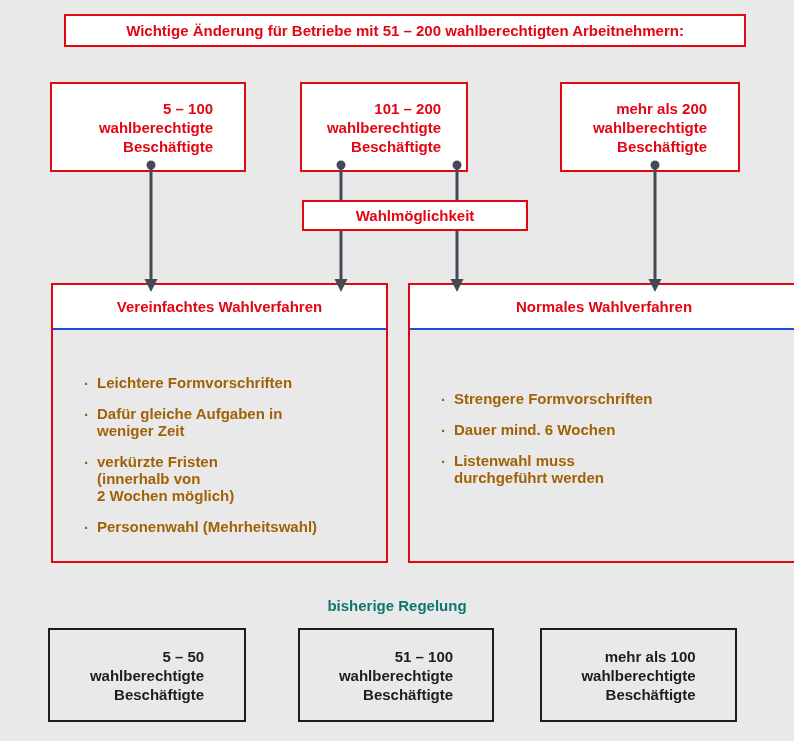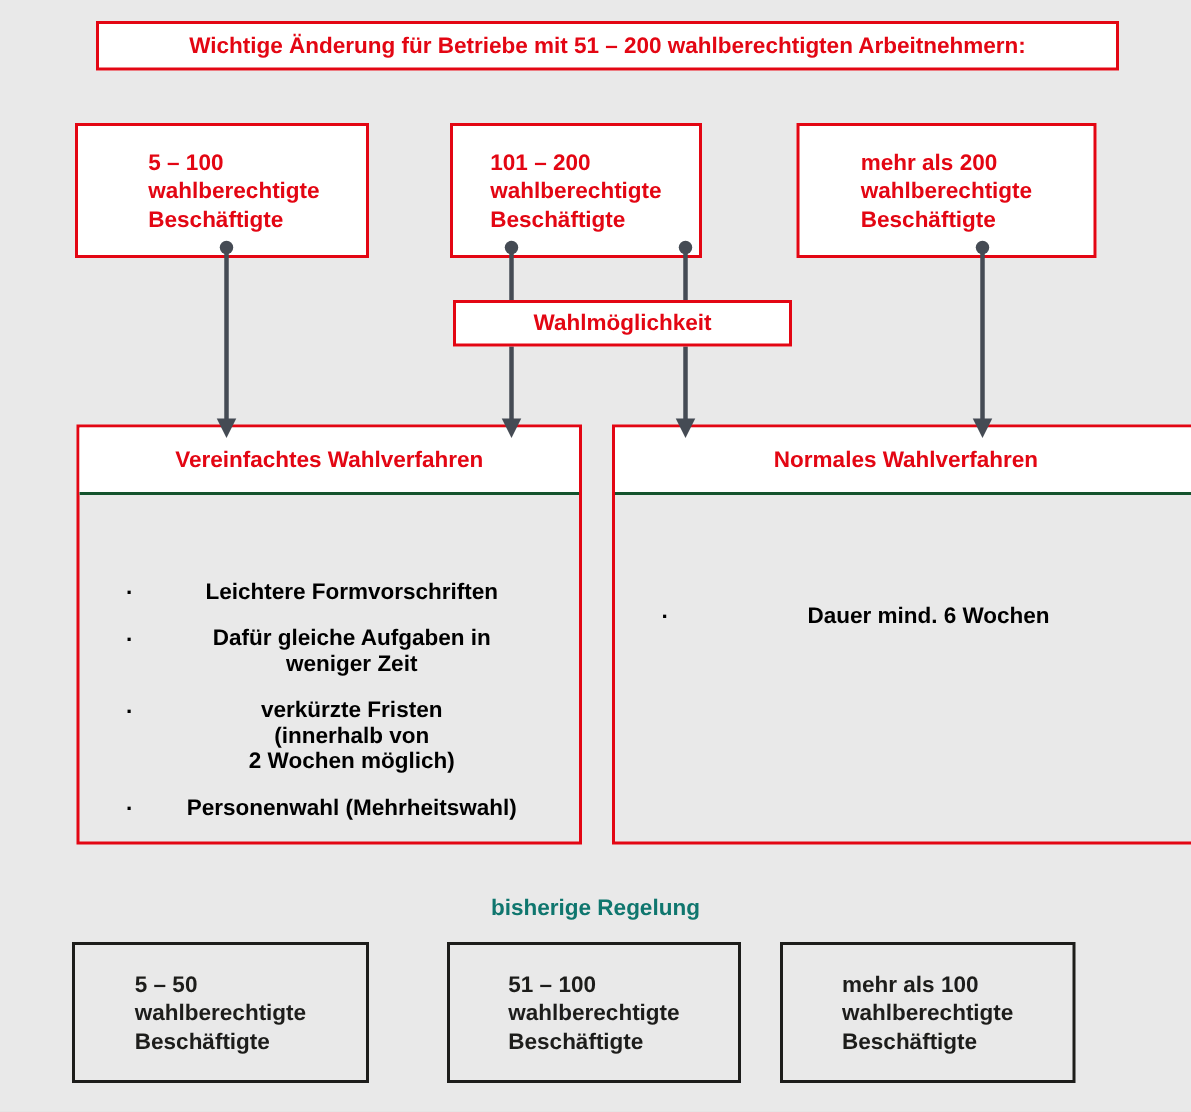--- a/index.html
+++ b/index.html
@@ -12,78 +12,77 @@
     width:794px;height:741px;
     background:#e9e9e9;
     overflow:hidden;
     font-weight:bold;
     color:#1d1d1b;
   }
   .box{
     position:absolute;
     box-sizing:border-box;
     display:flex;align-items:center;justify-content:center;
-    text-align:left;
+    text-align:right;
     font-size:15px;line-height:19px;
     white-space:pre-line;
   }
   .red-box{
     background:#ffffff;
     border:2px solid #e30613;
     color:#e30613;
   }
   .black-box{
     background:transparent;
     border:2px solid #1d1d1b;
     color:#1d1d1b;
   }
   .title-box{left:64px;top:14px;width:682px;height:33px;}
   .tb1{left:50px;top:82px;width:196px;height:90px;padding-left:16px;}
   .tb2{left:300px;top:82px;width:168px;height:90px;}
-  .tb3{left:531px;top:82px;width:200px;height:90px;}
+  .tb3{left:560px;top:82px;width:180px;height:90px;}
   .choice-box{left:302px;top:200px;width:226px;height:31px;z-index:6;}
   .proc{
     position:absolute;top:283px;height:280px;
     box-sizing:border-box;
     border:2px solid #e30613;
     background:transparent;
     z-index:1;
   }
   .proc-left{left:51px;width:337px;}
   .proc-right{left:408px;width:392px;}
   .proc-header{
     box-sizing:border-box;
     height:45px;
     background:#ffffff;
-    border-bottom:2px solid #14532d;
+    border-bottom:2px solid #1d4ed8;
     display:flex;align-items:center;justify-content:center;
     color:#e30613;font-size:15px;
   }
   .proc-body{padding:44px 14px 0 30px;}
   .proc-right .proc-body{padding-top:60px;}
   .proc-item{
     position:relative;
-    margin:12px 0 14px 0;
+    margin:0 0 14px 0;
     padding-left:14px;
     font-size:15px;line-height:17px;
     white-space:pre-line;
-    color:#000000;
-    text-align:center;
+    color:#a16207;
   }
   .proc-item::before{
     content:".";
     position:absolute;left:1px;top:-3px;
   }
   .old-label{
     position:absolute;left:0;top:597px;width:794px;
     text-align:center;font-size:15px;color:#0f766e;
   }
   .bb1{left:48px;top:628px;width:198px;height:94px;}
   .bb2{left:298px;top:628px;width:196px;height:94px;}
-  .bb3{left:520px;top:628px;width:197px;height:94px;}
+  .bb3{left:540px;top:628px;width:197px;height:94px;}
   .arrows{
     position:absolute;left:0;top:0;width:794px;height:741px;
     z-index:5;pointer-events:none;
   }
 </style>
 </head>
 <body>
 
 <div class="stage">
 
@@ -147,21 +146,24 @@
 2 Wochen möglich)</div>
       <div class="proc-item">Personenwahl (Mehrheitswahl)</div>
     </div>
   </div>
 
   <div class="proc proc-right">
     <div class="proc-header">
       <span>Normales Wahlverfahren</span>
     </div>
     <div class="proc-body">
+      <div class="proc-item">Strengere Formvorschriften</div>
       <div class="proc-item">Dauer mind. 6 Wochen</div>
+      <div class="proc-item">Listenwahl muss
+durchgeführt werden</div>
     </div>
   </div>
 
   <div class="old-label">
     <span>bisherige Regelung</span>
   </div>
 
   <div class="box black-box bb1">
     <span>5 – 50
 wahlberechtigte

